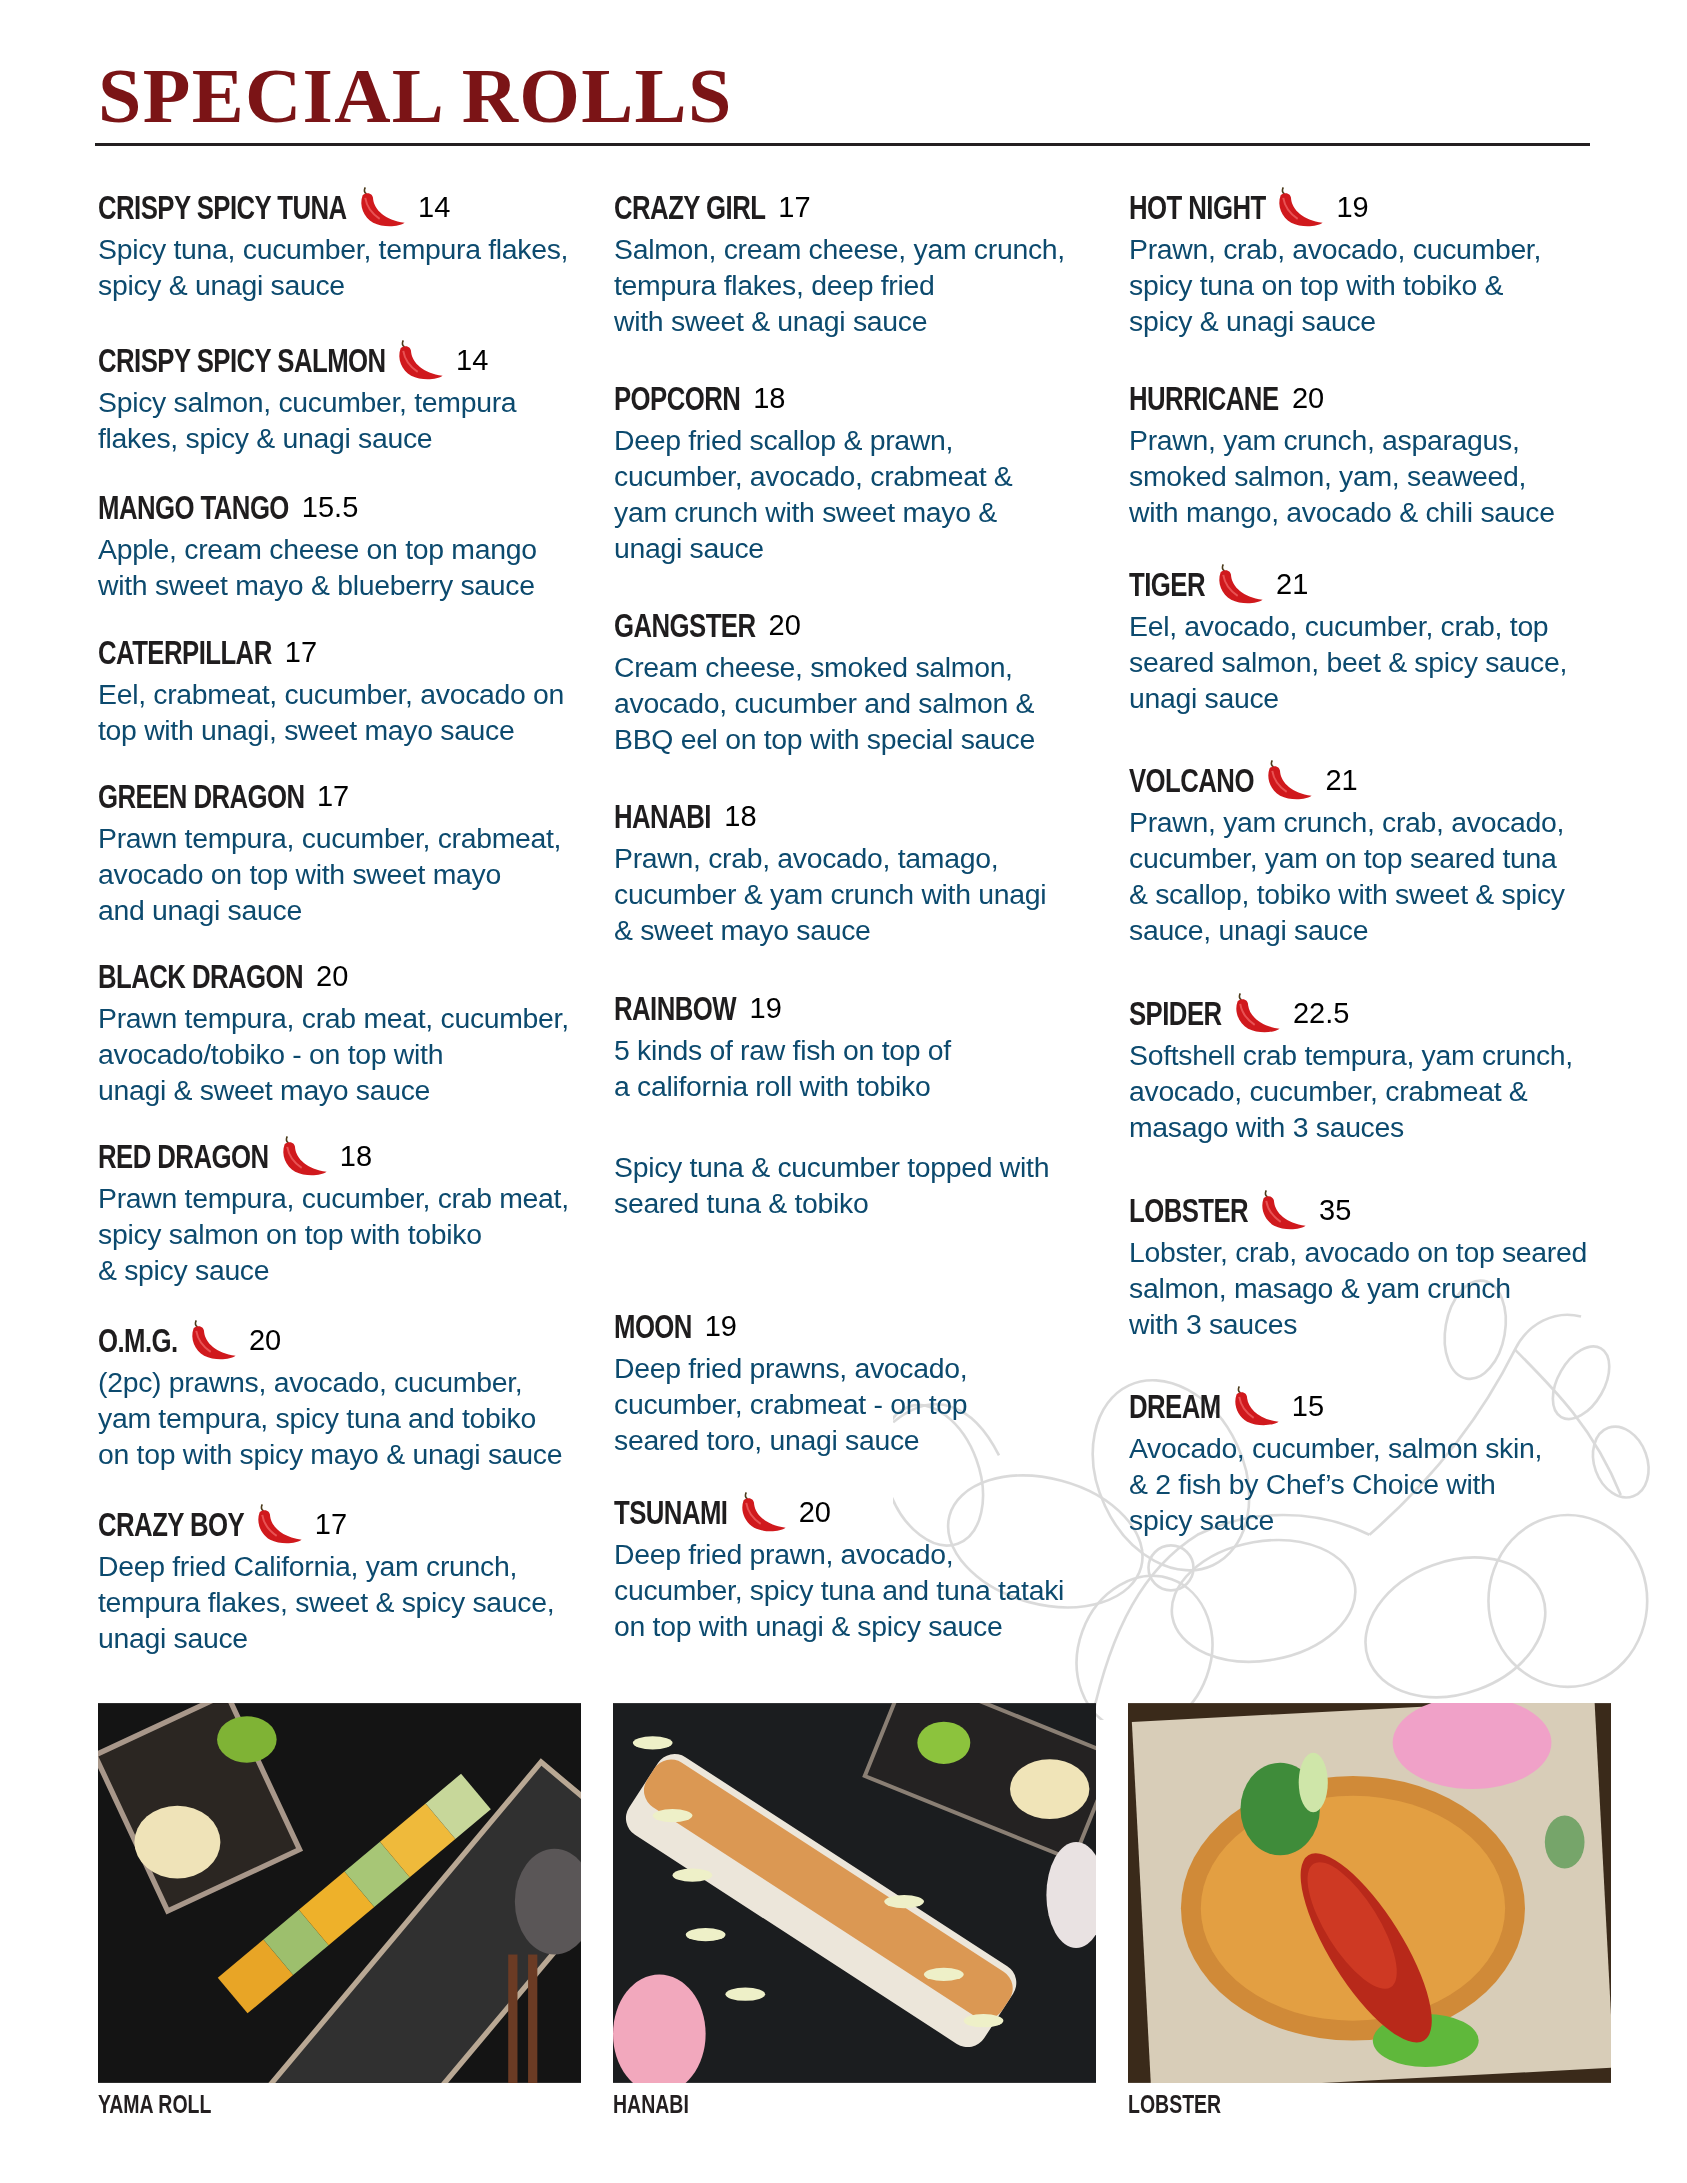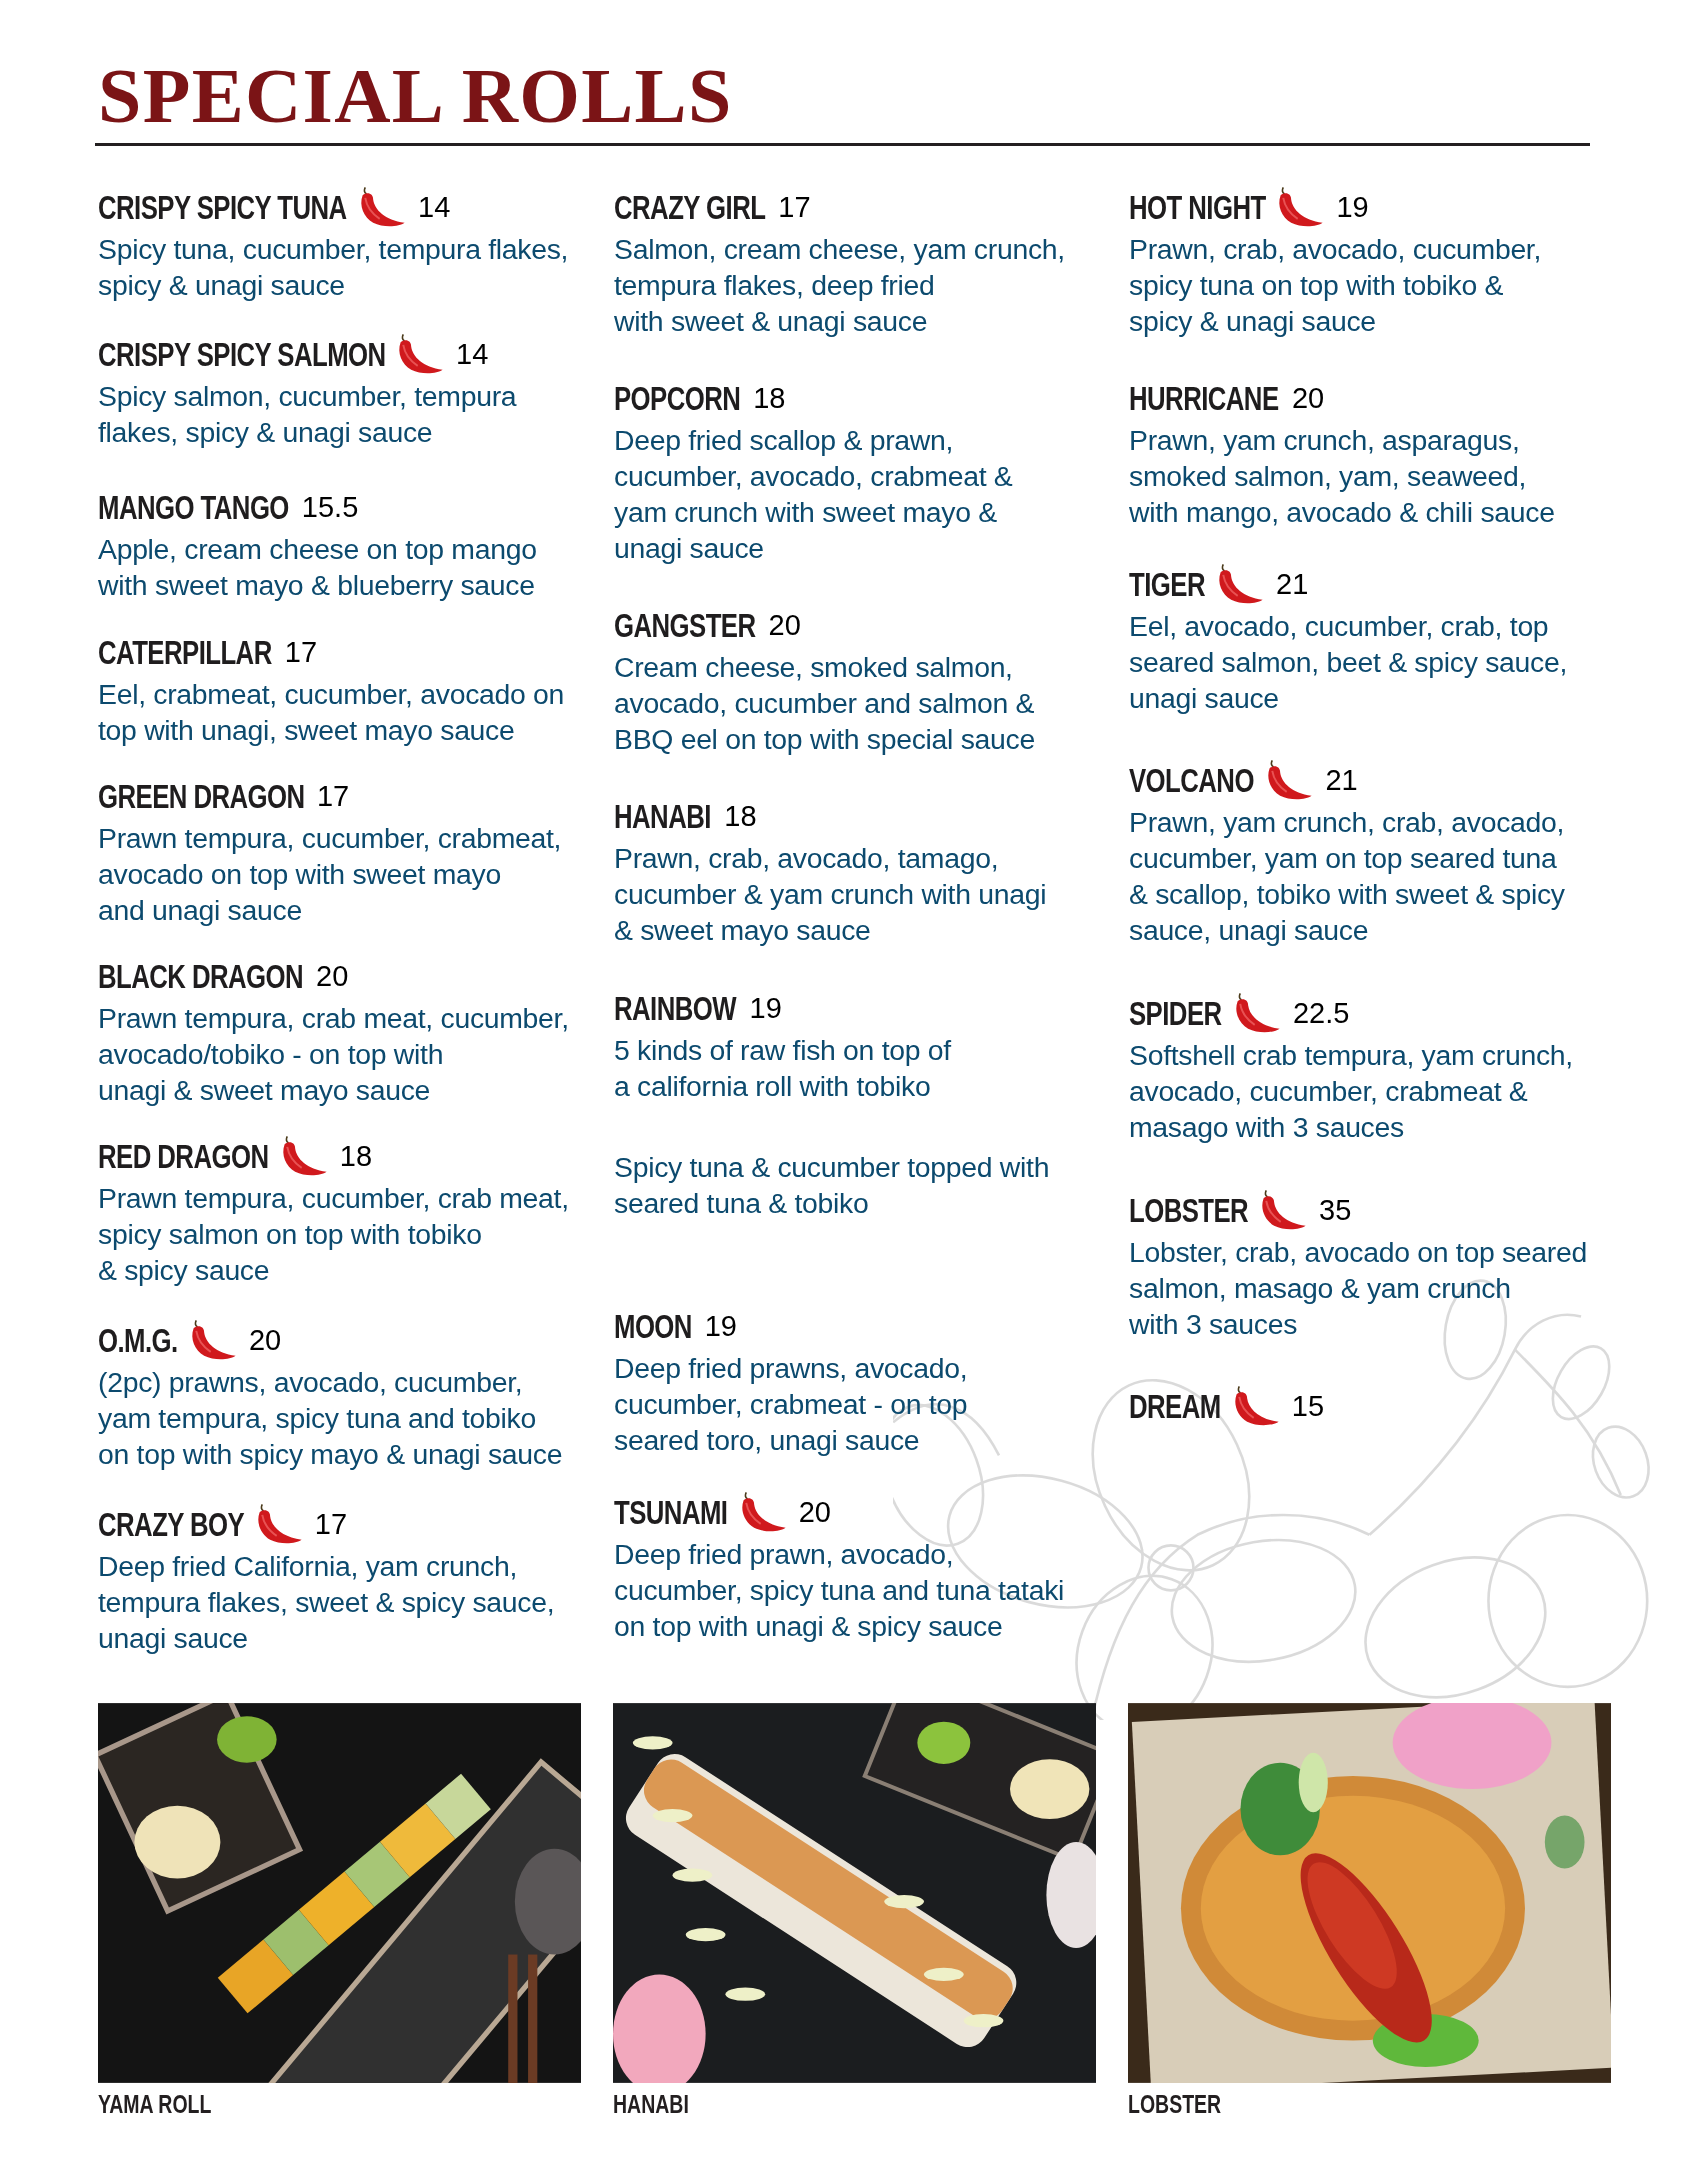--- a/index.html
+++ b/index.html
@@ -84,21 +84,21 @@
     <div class="item-head">
       <span class="item-name" style="margin-right: -70px;">CRISPY SPICY TUNA</span>
       <svg class="chili" style="margin-left: 9.3px;" viewBox="0 0 76 64" width="50" height="42">
           <use href="#chili"></use>
         </svg>
       <span class="item-price" style="margin-left: 12px;">14</span>
     </div>
     <div class="item-desc">Spicy tuna, cucumber, tempura flakes,
 spicy &amp; unagi sauce</div>
   </div>
-  <div class="item" style="top:147px">
+  <div class="item" style="top:153px">
     <div class="item-head">
       <span class="item-name" style="margin-right: -82px;">CRISPY SPICY SALMON</span>
       <svg class="chili" style="margin-left: 9.3px;" viewBox="0 0 76 64" width="50" height="42">
           <use href="#chili"></use>
         </svg>
       <span class="item-price" style="margin-left: 12px;">14</span>
     </div>
     <div class="item-desc">Spicy salmon, cucumber, tempura
 flakes, spicy &amp; unagi sauce</div>
   </div>
@@ -319,20 +319,23 @@
 with 3 sauces</div>
   </div>
   <div class="item" style="top:1199px">
     <div class="item-head">
       <span class="item-name" style="margin-right: -26px;">DREAM</span>
       <svg class="chili" style="margin-left: 9.3px;" viewBox="0 0 76 64" width="50" height="42">
           <use href="#chili"></use>
         </svg>
       <span class="item-price" style="margin-left: 12px;">15</span>
     </div>
+    <div class="item-desc">Avocado, cucumber, salmon skin,
+&amp; 2 fish by Chef’s Choice with
+spicy sauce</div>
   </div>
 </div>
 
 <div class="photo photo-1">
   <svg width="483" height="380" viewBox="0 0 730 574">
     <rect width="730" height="574" fill="#141414"></rect>
     <rect x="40" y="20" width="220" height="260" fill="#2b2622" stroke="#a8978a" stroke-width="8" transform="rotate(-25 150 150)"></rect>
     <ellipse cx="120" cy="210" rx="65" ry="55" fill="#efe3b8"></ellipse>
     <ellipse cx="225" cy="55" rx="45" ry="35" fill="#7fb335"></ellipse>
     <rect x="210" y="120" width="200" height="640" fill="#303030" stroke="#b9a894" stroke-width="8" transform="rotate(40 310 440) translate(150 -180)"></rect>

